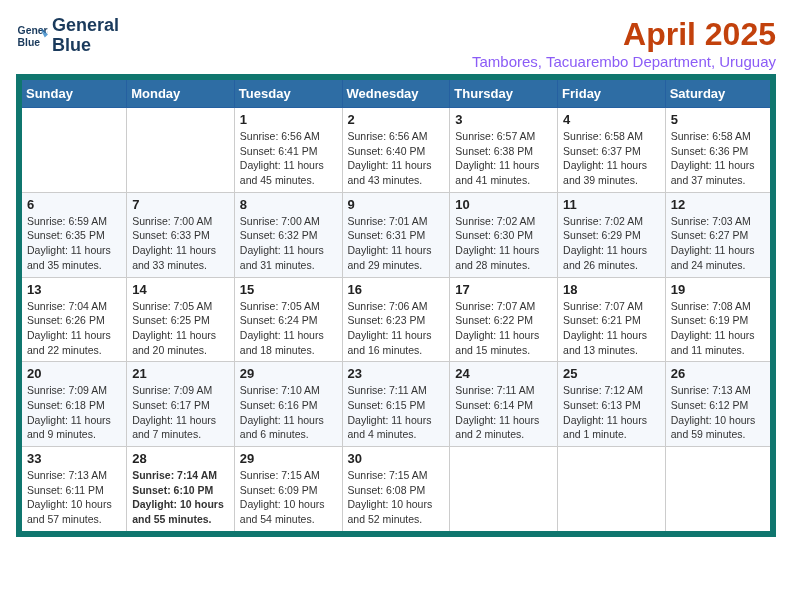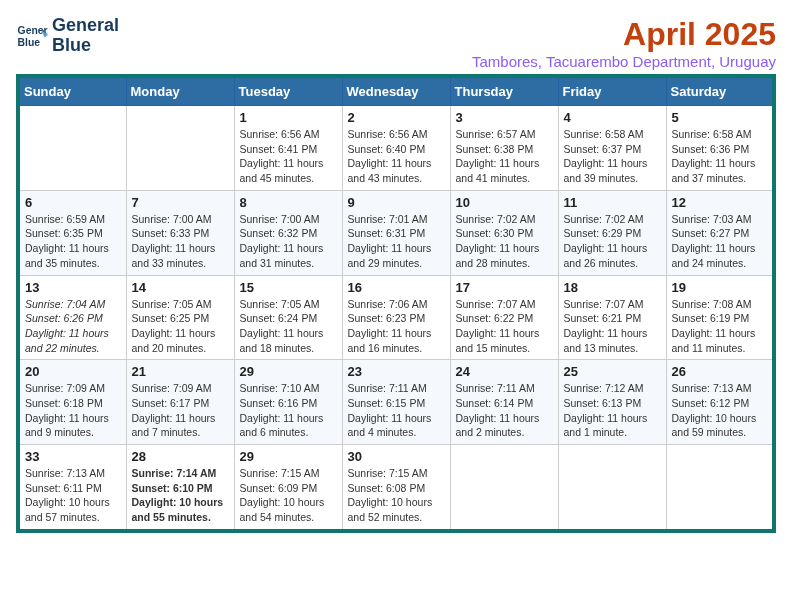--- a/index.html
+++ b/index.html
@@ -39,21 +39,21 @@
       font-weight: bold;
       color: #c2410c;
     }
     .subtitle {
       font-size: 15px;
       color: #8b5cf6;
     }
     .calendar {
       width: 100%;
       border-collapse: collapse;
-      border: 4px solid #0f766e;
+      border: 6px solid #0f766e;
       font-size: 11px;
     }
     .calendar thead th {
       background: #2e6da4;
       color: #fff;
       padding: 6px 4px;
       text-align: left;
       font-size: 13px;
       font-weight: bold;
       border: 1px solid #2560a0;
@@ -194,21 +194,21 @@
         <td>
           <span class="day-number">12</span>
           <div class="day-info" style="white-space: pre-line;">Sunrise: 7:03 AM
 Sunset: 6:27 PM
 Daylight: 11 hours and 24 minutes.</div>
         </td>
       </tr>
       <tr>
         <td>
           <span class="day-number">13</span>
-          <div class="day-info" style="white-space: pre-line; font-style: italic;">Sunrise: 7:04 AM
+          <div class="day-info" style="white-space: pre-line;">Sunrise: 7:04 AM
 Sunset: 6:26 PM
 Daylight: 11 hours and 22 minutes.</div>
         </td>
         <td>
           <span class="day-number">14</span>
           <div class="day-info" style="white-space: pre-line;">Sunrise: 7:05 AM
 Sunset: 6:25 PM
 Daylight: 11 hours and 20 minutes.</div>
         </td>
         <td>

